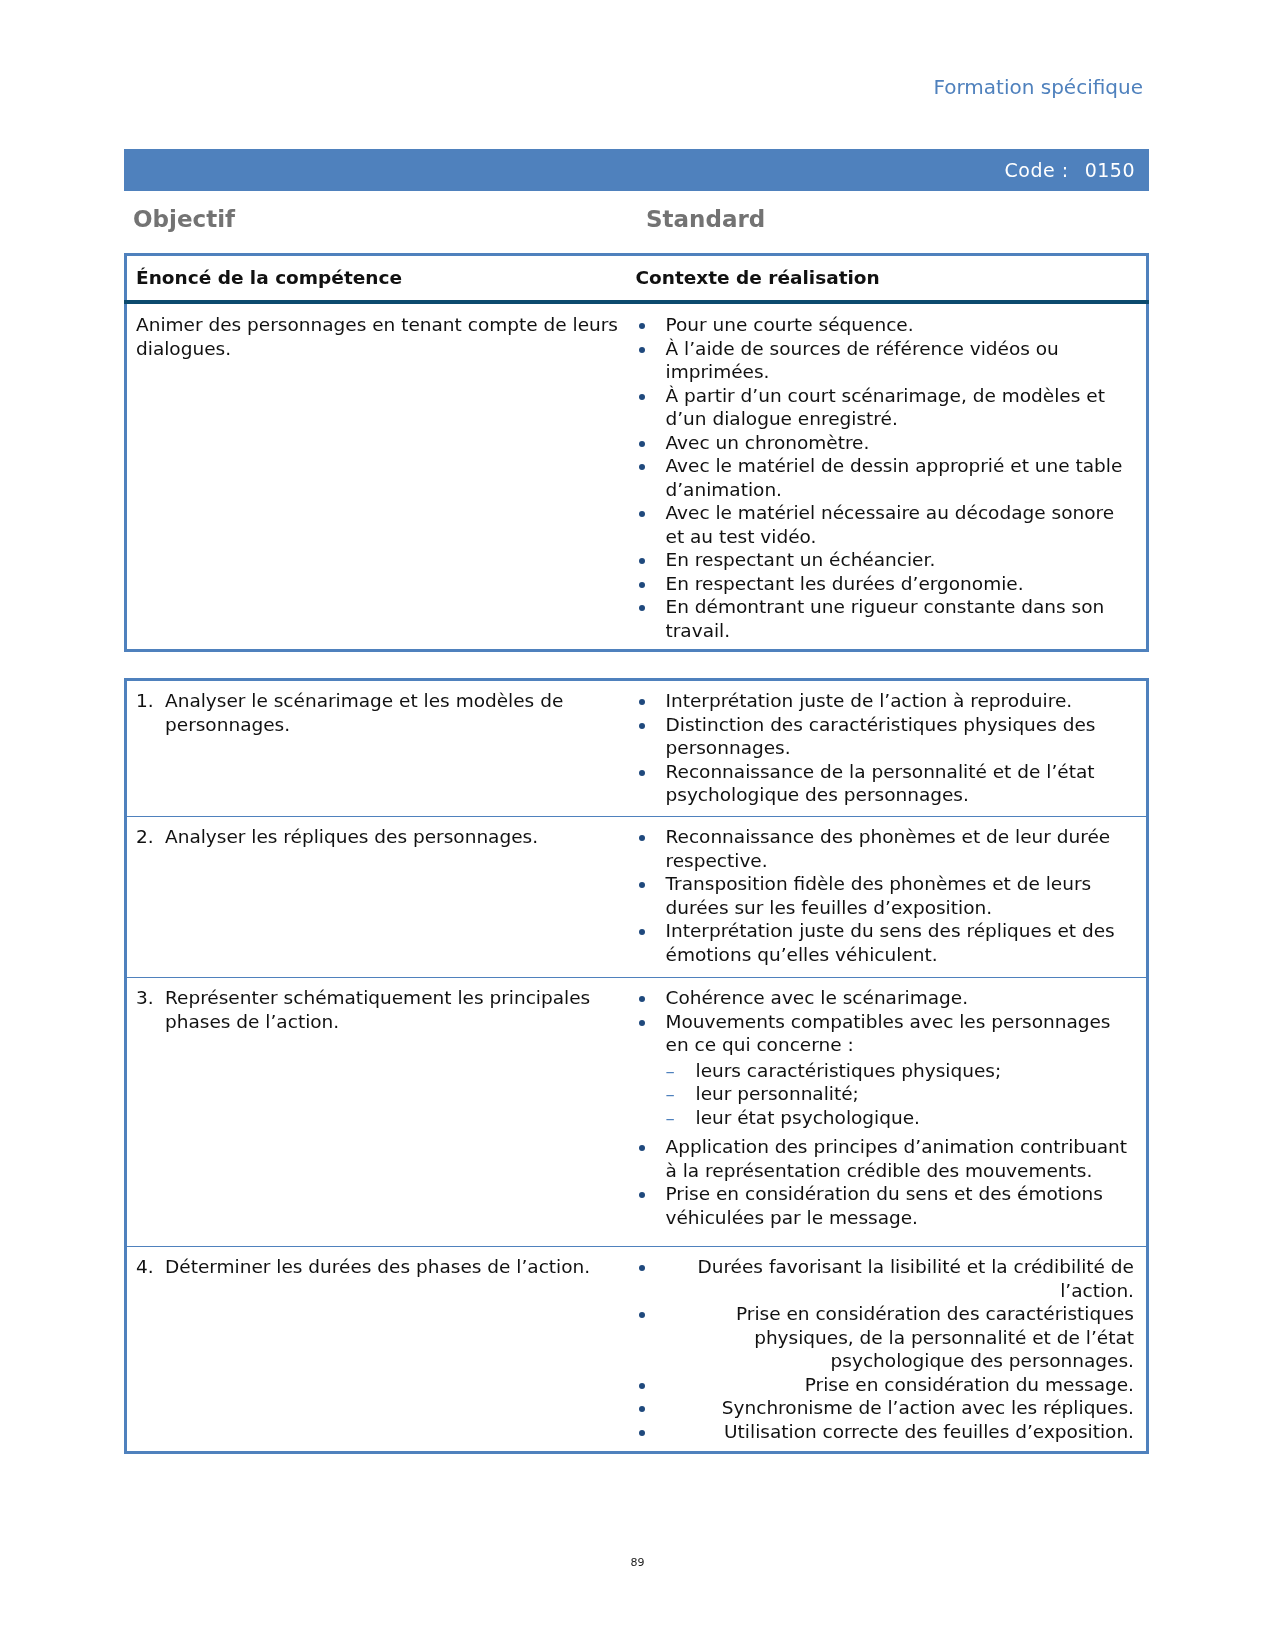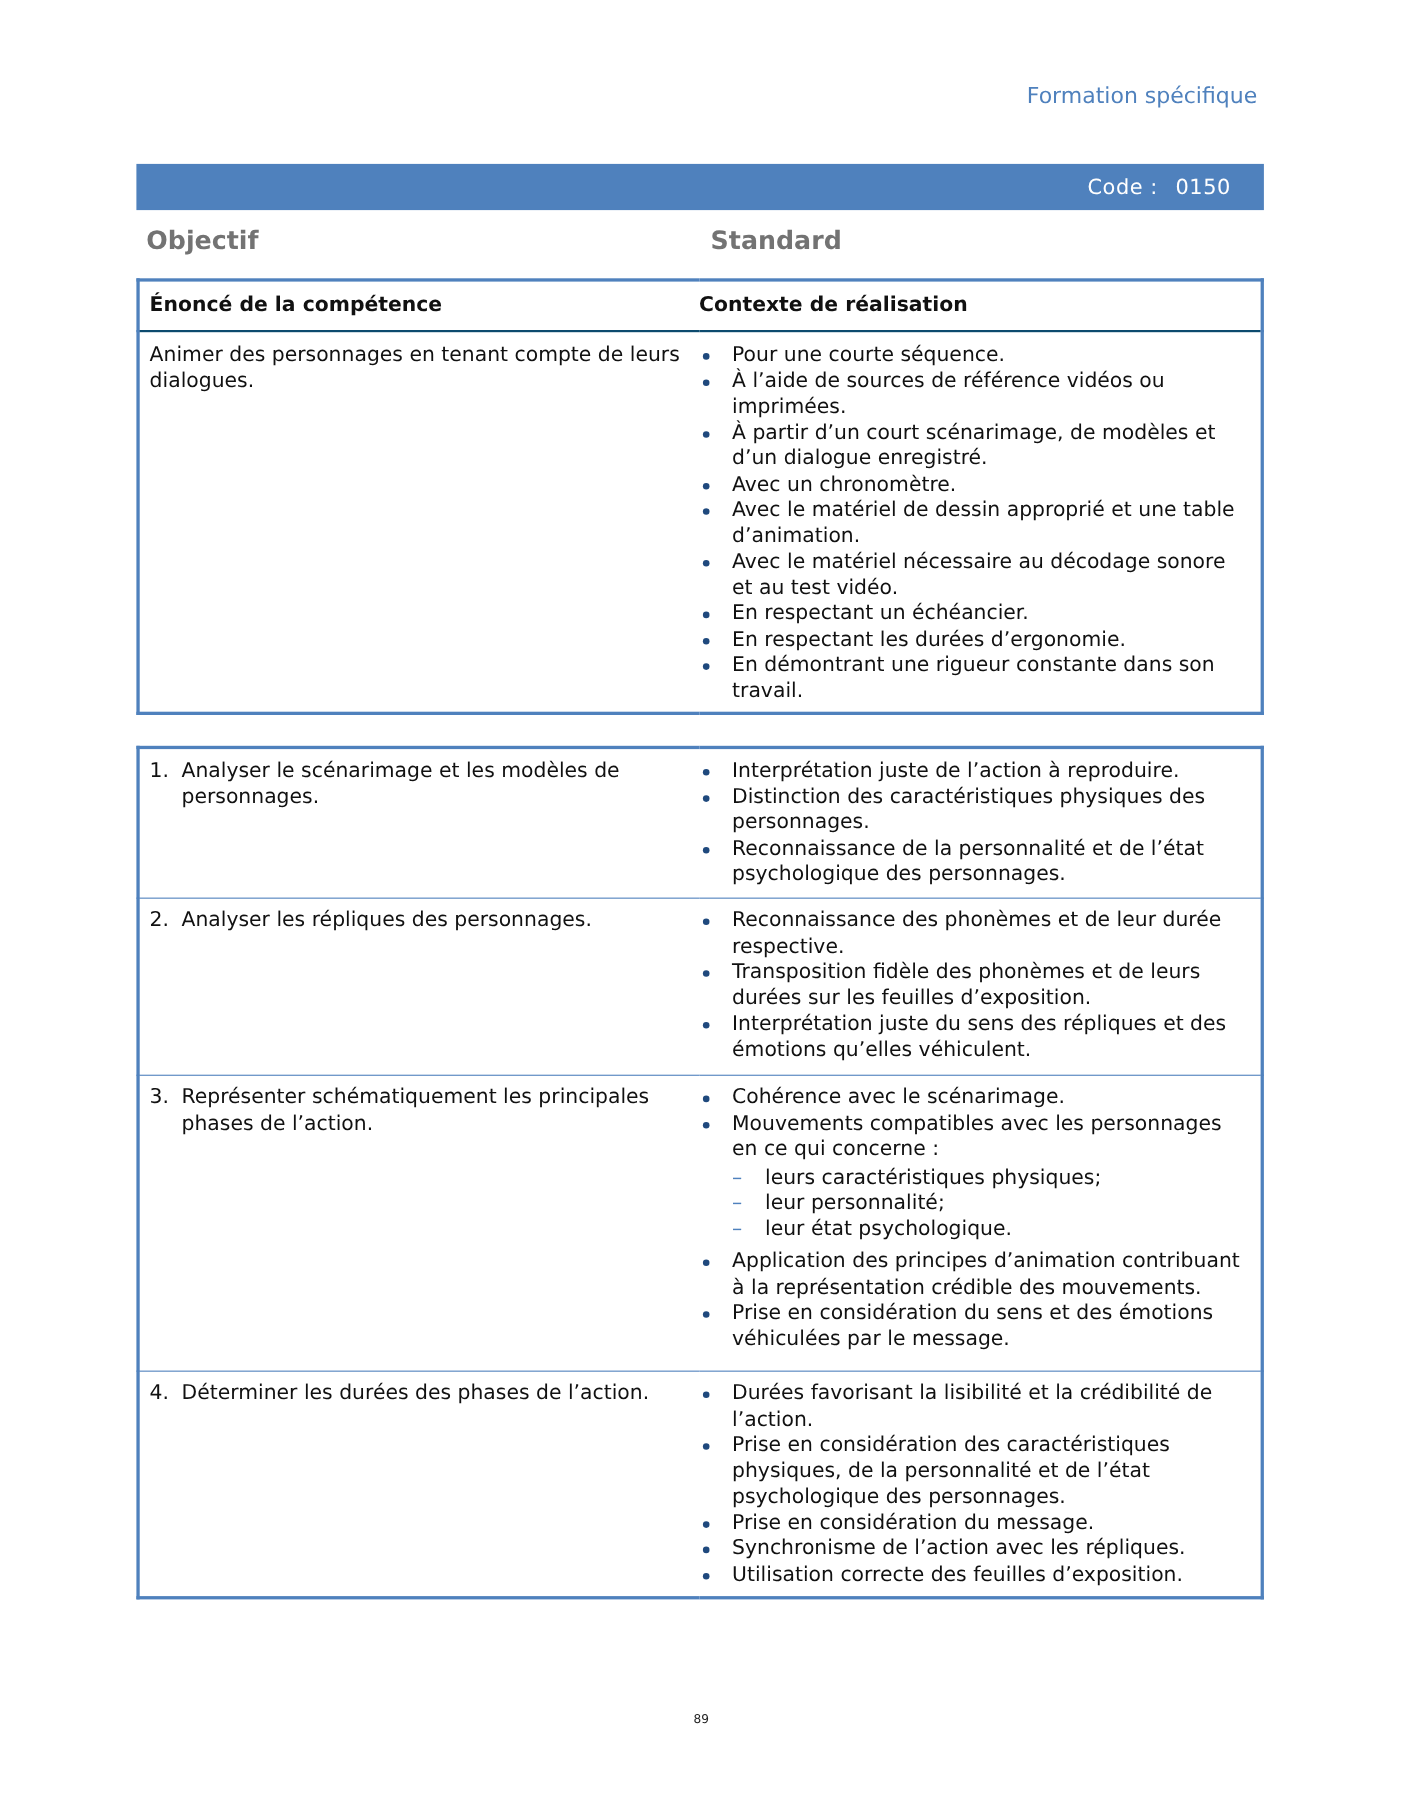--- a/index.html
+++ b/index.html
@@ -2,31 +2,31 @@
 <html><head>
 <meta charset="utf-8">
 <style>
   html, body { margin: 0; padding: 0; background: #ffffff; }
   body { width: 1275px; height: 1650px; position: relative; overflow: hidden;
          font-family: "DejaVu Sans", sans-serif; color: #111; }
   .header-lines { position: absolute; right: 132px; top: 74px; text-align: right;
                   color: #4f81bd; font-size: 20px; line-height: 26px; margin-left: 15px; }
   .code-bar { position: absolute; left: 124px; top: 149px; width: 1025px; height: 42px;
               background: #4f81bd; color: #fff; font-size: 19px; box-sizing: border-box;
-              padding-right: 30px; display: flex; justify-content: flex-end; align-items: center; letter-spacing: 0.5px; }
+              padding-right: 14px; display: flex; justify-content: flex-end; align-items: center; letter-spacing: 0.5px; }
   .code-bar .code-val { margin-left: 16px; }
   .section-titles { position: absolute; top: 206px; left: 124px; width: 1025px; height: 32px; }
   .section-titles .t { position: absolute; top: 0; color: #737373; font-weight: bold; font-size: 23px; }
   .section-titles .t.left { left: 9px; }
   .section-titles .t.right { left: 522px; }
   table.box { position: absolute; left: 124px; width: 1025px; border-collapse: collapse;
               border: 3px solid #4f81bd; table-layout: fixed; font-size: 18.5px; line-height: 23.5px; }
   table.box td, table.box th { vertical-align: top; text-align: left; padding: 0; }
   table.box th { font-weight: bold; font-size: 18.5px; height: 44px; vertical-align: middle;
-                 border-bottom: 2px solid #0c4a6e; }
+                 border-bottom: 4px solid #0c4a6e; }
   table.box col.c1 { width: 510px; }
   .cell-l { padding: 8px 12px 6px 9px !important; }
   .cell-r { padding: 8px 12px 6px 0 !important; }
   .hdr-l { padding-left: 9px !important; }
   ul.bul { list-style: none; margin: 0; padding: 0; }
   ul.bul > li { position: relative; padding-left: 30px; }
   ul.bul > li .dot { position: absolute; left: 3px; top: 10px; width: 6px; height: 6px;
                      border-radius: 50%; background: #1f497d; }
   ul.sub { list-style: none; margin: 2px 0 6px 0; padding: 0; }
   ul.sub li { position: relative; padding-left: 30px; }
@@ -133,21 +133,21 @@
         <li><span class="dot"></span><span>Application des principes d’animation contribuant à la représentation crédible des mouvements.</span></li>
         <li><span class="dot"></span><span>Prise en considération du sens et des émotions véhiculées par le message.</span></li>
       </ul>
     </td>
   </tr>
 
   <tr class="row last">
     <td class="cell-l">
           <div class="num-item"><span class="n">4.</span><span>Déterminer les durées des phases de l’action.</span></div>
         </td>
-    <td class="cell-r" style="padding-bottom:8px !important;">
+    <td class="cell-r" style="padding-bottom:8px !important;text-align:right;">
       <ul class="bul">
         <li><span class="dot"></span><span>Durées favorisant la lisibilité et la crédibilité de l’action.</span></li>
         <li><span class="dot"></span><span>Prise en considération des caractéristiques physiques, de la personnalité et de l’état psychologique des personnages.</span></li>
         <li><span class="dot"></span><span>Prise en considération du message.</span></li>
         <li><span class="dot"></span><span>Synchronisme de l’action avec les répliques.</span></li>
         <li><span class="dot"></span><span>Utilisation correcte des feuilles d’exposition.</span></li>
       </ul>
     </td>
   </tr>
 </tbody>

